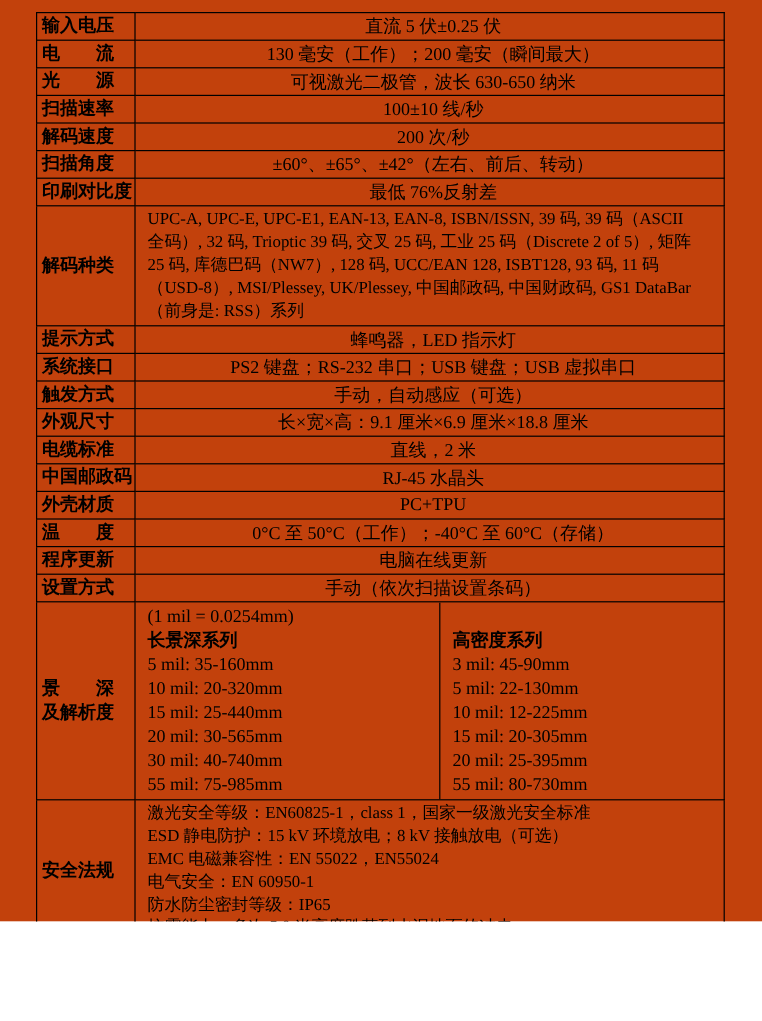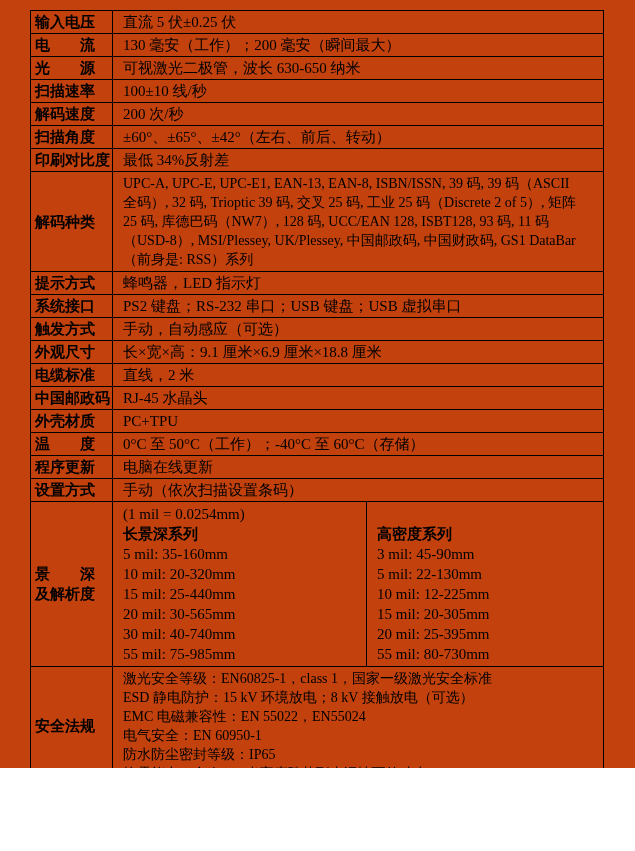--- a/index.html
+++ b/index.html
@@ -33,20 +33,21 @@
     padding: 1px 2px 1px 4px;
     white-space: nowrap;
     line-height: 20px;
   }
   .label-cell div { line-height: 20px; white-space: nowrap; }
   .value-cell { font-size: 15px; }
   .value-cell.simple {
     padding: 1px 4px 1px 10px;
     height: 21px;
     white-space: nowrap;
+    text-align: center;
   }
   .value-cell.lines-cell { padding: 2px 4px 2px 10px; vertical-align: top; margin-left: 28px; }
   .text-line {
     font-size: 14px;
     line-height: 19px;
     white-space: nowrap;
   }
   .value-cell.dof-cell { padding: 0; vertical-align: top; }
   .dof-grid { display: flex; align-items: center; width: 100%; }
   .dof-col { padding: 2px 2px 2px 10px; }
@@ -84,21 +85,21 @@
         <tr>
           <td class="label-cell">解码速度</td>
           <td class="value-cell simple">200 次/秒</td>
         </tr>
         <tr>
           <td class="label-cell">扫描角度</td>
           <td class="value-cell simple">±60°、±65°、±42°（左右、前后、转动）</td>
         </tr>
         <tr>
           <td class="label-cell">印刷对比度</td>
-          <td class="value-cell simple">最低 34%反射差</td>
+          <td class="value-cell simple">最低 76%反射差</td>
         </tr>
         <tr>
           <td class="label-cell">解码种类</td>
           <td class="value-cell lines-cell">
             <div class="text-line">UPC-A, UPC-E, UPC-E1, EAN-13, EAN-8, ISBN/ISSN, 39 码, 39 码（ASCII</div>
             <div class="text-line">全码）, 32 码, Trioptic 39 码, 交叉 25 码, 工业 25 码（Discrete 2 of 5）, 矩阵</div>
             <div class="text-line">25 码, 库德巴码（NW7）, 128 码, UCC/EAN 128, ISBT128, 93 码, 11 码</div>
             <div class="text-line">（USD-8）, MSI/Plessey, UK/Plessey, 中国邮政码, 中国财政码, GS1 DataBar</div>
             <div class="text-line">（前身是: RSS）系列</div>
           </td>

